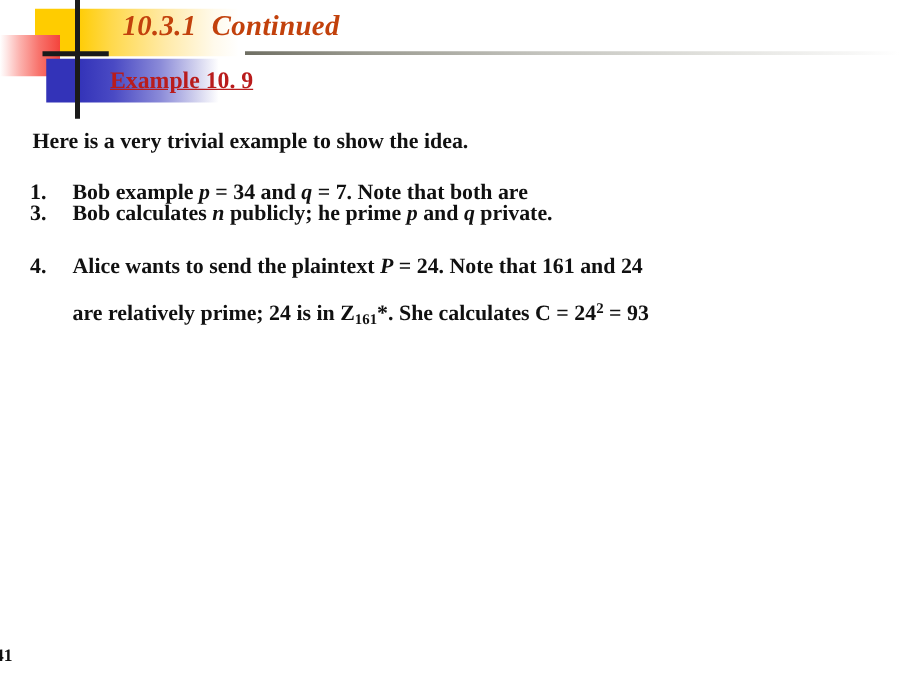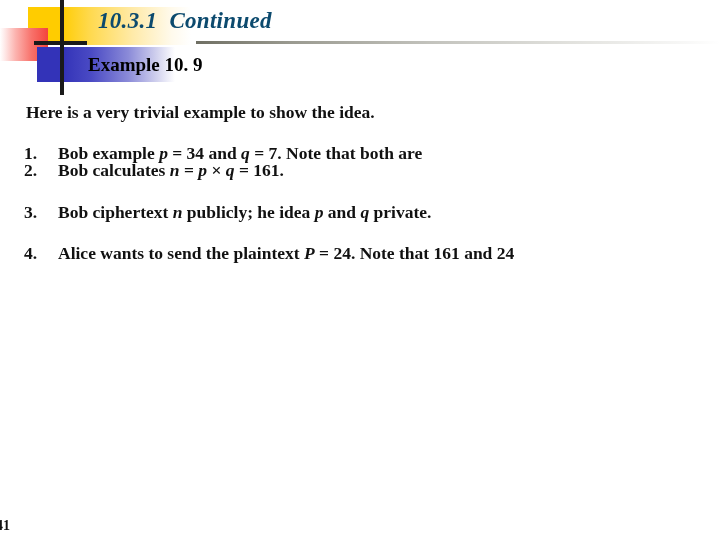--- a/index.html
+++ b/index.html
@@ -82,21 +82,21 @@
   }
 
   
   #title {
     position: absolute;
     left: 98px;
     top: 8px;
     font-size: 23px;
     font-weight: bold;
     font-style: italic;
-    color: #0c4a6e;
+    color: #c2410c;
     letter-spacing: 0.3px;
     white-space: pre;
   }
 
   
   #rule {
     position: absolute;
     left: 196px;
     top: 41px;
     width: 524px;
@@ -112,22 +112,23 @@
     width: 184px;
     height: 33px;
     background: linear-gradient(to right, #e8e8f6 0%, #b9b9e4 14%, #6a6 acc 30%, #3a3abc 48%, #3333b8 60%, #3333b8 100%);
   }
   #example-label {
     position: absolute;
     left: 88px;
     top: 54px;
     font-size: 19px;
     font-weight: bold;
-    color: #000000;
+    color: #b91c1c;
     white-space: pre;
+    text-decoration: underline;
   }
 
   
   #body-text {
     position: absolute;
     left: 0;
     top: 104px;
     width: 627px;
     color: #111111;
     font-weight: bold;
@@ -203,21 +204,21 @@
 
 <div id="example-bar"></div>
 <div id="example-label">Example 10. 9</div>
 
 <div id="body-text">
 
   <p class="para intro">Here is a very trivial example to show the idea.</p>
 
   <p class="para li"><span class="num">1.</span><span>Bob example </span><span class="ital">p</span><span> = 34 and </span><span class="ital">q</span><span> = 7. Note that both are</span></p>
 
-  <p class="para li gap-after"><span class="num">2.</span><span>Bob calculates </span><span class="ital">n</span><span> = </span><span class="ital">p</span><span> × </span><span class="ital">q</span><span> = 161.</span></p>
-
-  <p class="para li gap-after"><span class="num">3.</span><span>Bob ciphertext </span><span class="ital">n</span><span> publicly; he idea </span><span class="ital">p</span><span> and </span><span class="ital">q</span><span> private.</span></p>
+
+  <p class="para li gap-after"><span class="num">3.</span><span>Bob calculates </span><span class="ital">n</span><span> publicly; he prime </span><span class="ital">p</span><span> and </span><span class="ital">q</span><span> private.</span></p>
 
   <p class="para li"><span class="num">4.</span><span>Alice wants to send the plaintext </span><span class="ital">P</span><span> = 24. Note that 161 and 24</span></p>
+  <p class="para cont"><span>are relatively prime; 24 is in Z</span><sub>161</sub><span>*. She calculates C = 24</span><sup>2</sup><span> = 93</span></p>
 
 </div>
 
 <div id="page-number">41</div>
 
 </body></html>

